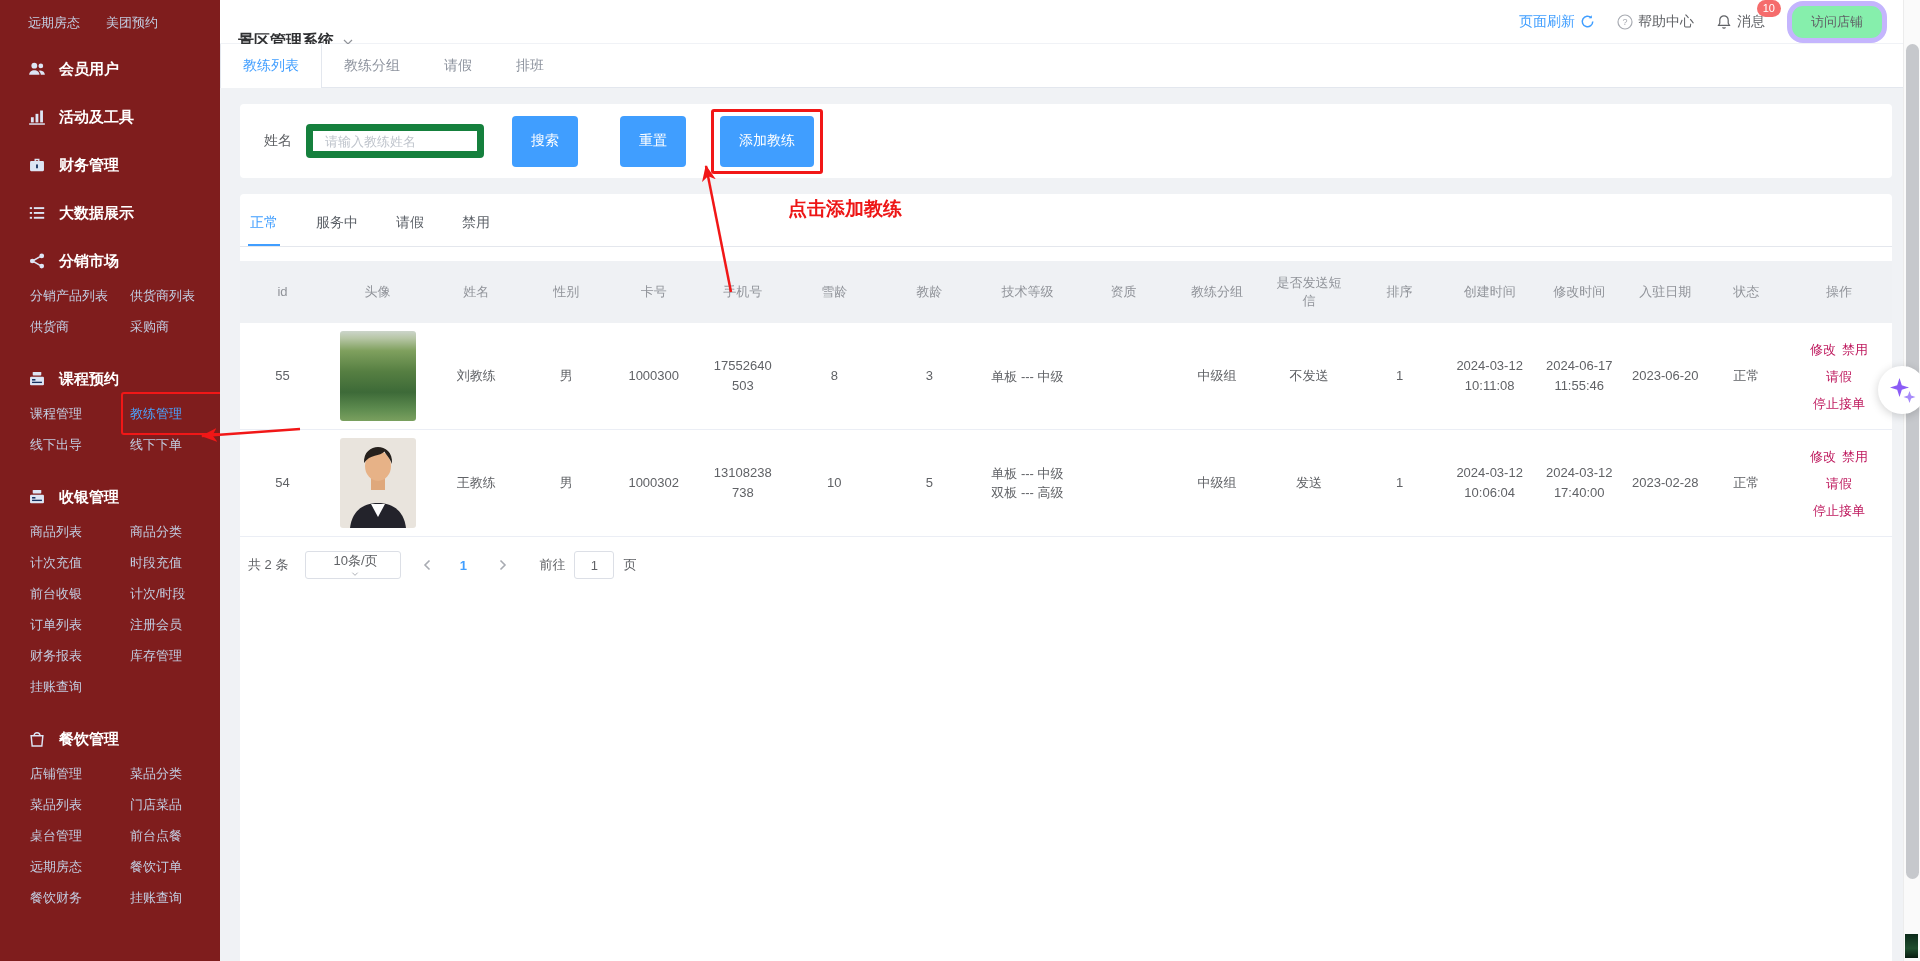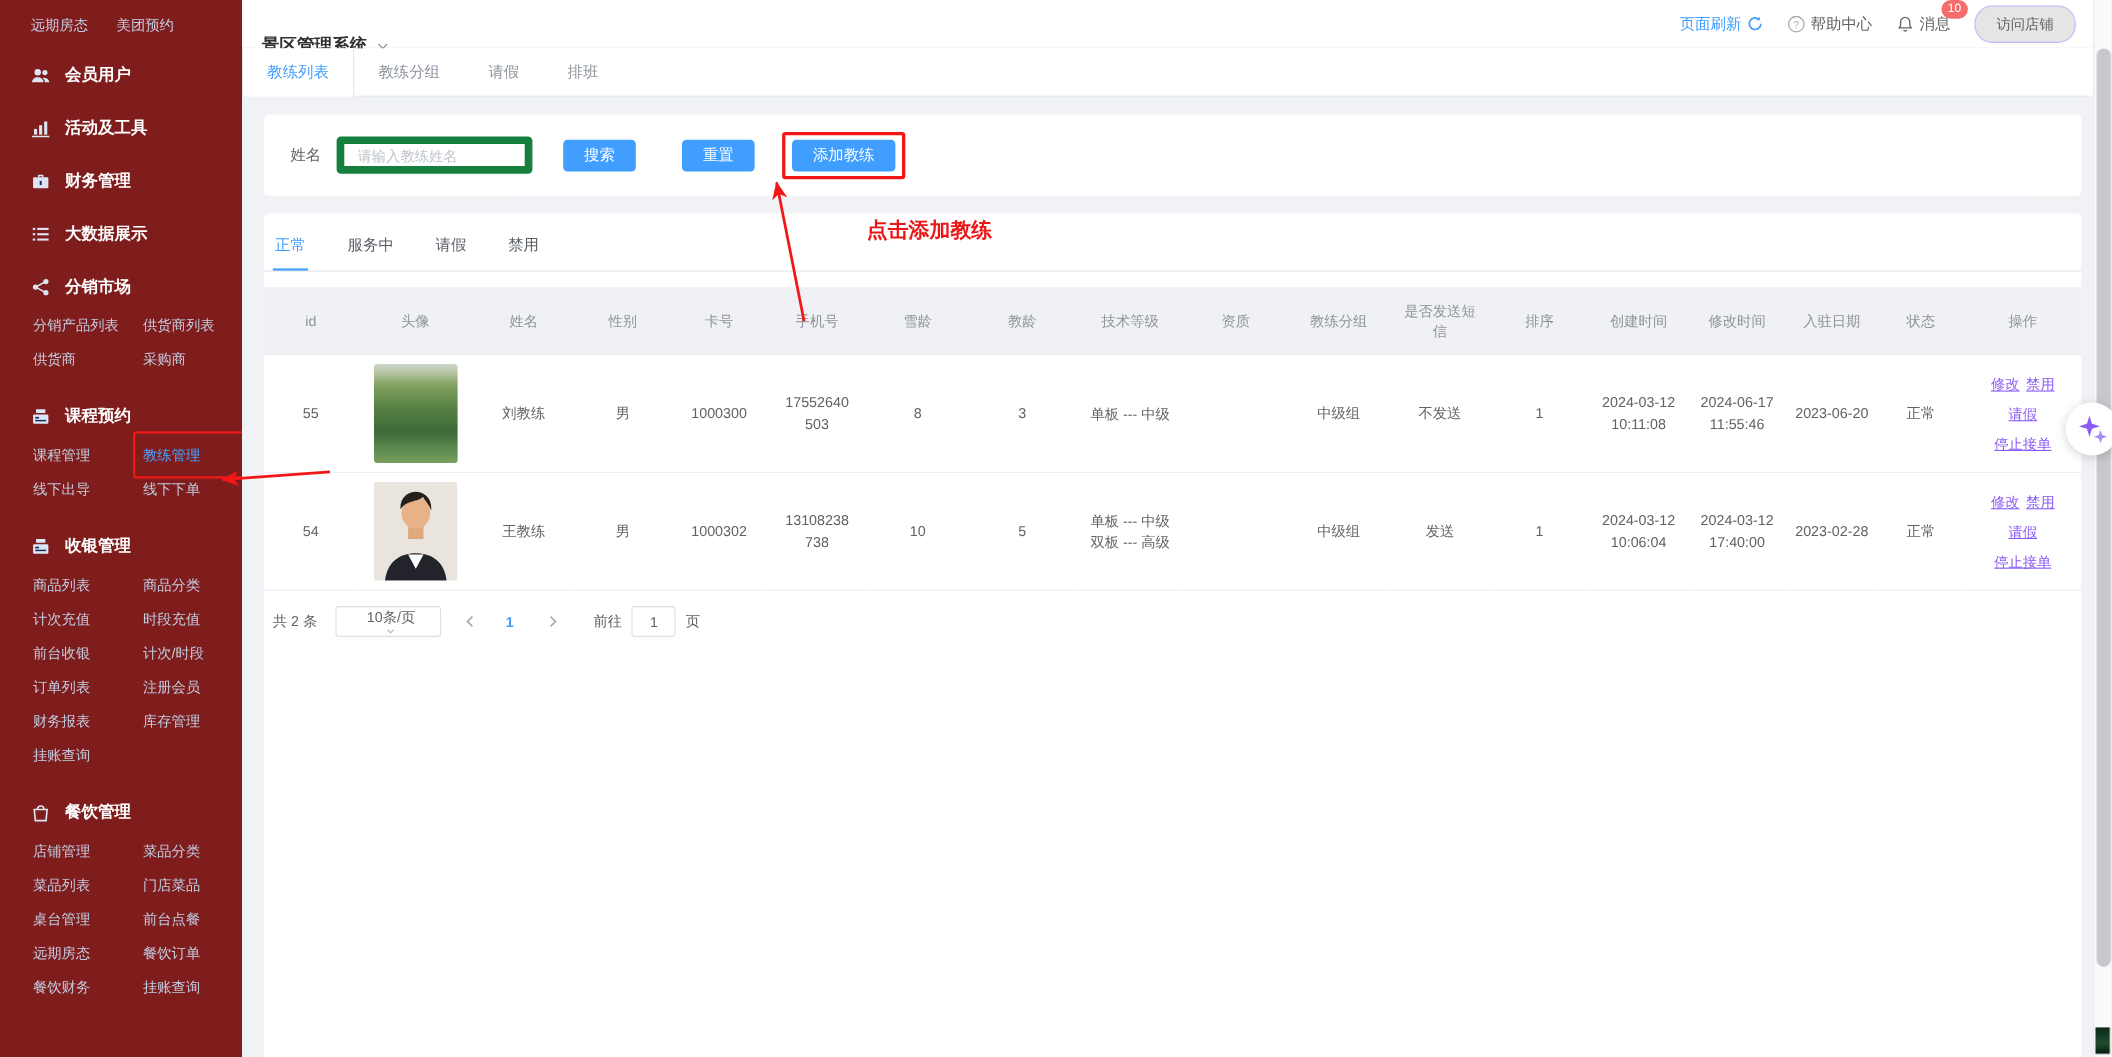--- a/index.html
+++ b/index.html
@@ -21,52 +21,52 @@
   
   .main { flex:1; display:flex; flex-direction:column; height:100%; padding-right:17px; }
   .topbar { background:#fff; height:44px; display:flex; align-items:center; padding:0 16px 0 18px; border-bottom:1px solid #f0f2f6; }
   .title-wrap { display:flex; align-items:center; gap:8px; color:#303133; font-size:16px; font-weight:bold;margin-top:40px; }
   .chev { width:12px; height:12px; color:#909399; }
   .top-right { margin-left:auto; display:flex; align-items:center; gap:22px; font-size:14px; color:#606266; }
   .refresh { color:#409eff; display:flex; align-items:center; gap:5px; cursor:pointer; }
   .helpw,.msg { display:flex; align-items:center; gap:5px; cursor:pointer; }
   .msg { position:relative; }
   .badge { position:absolute; top:-13px; right:-16px; background:#f56c6c; color:#fff; font-size:11px; font-style:normal; line-height:1; padding:3px 6px; border-radius:9px; }
-  .pill { background:#e5e5e5; border:1px solid #c4b5fd; border-radius:16px; color:#606266; font-size:13px; padding:7px 19px; cursor:pointer; font-family:inherit; }
+  .pill { background:#86efac; border:5px solid #c4b5fd; border-radius:16px; color:#606266; font-size:13px; padding:7px 19px; cursor:pointer; font-family:inherit; }
 
   .tabstrip { background:#fff; height:44px; display:flex; border-bottom:1px solid #e3e7ee; }
   .tab { height:44px; line-height:43px; padding:0 22px; font-size:14px; color:#8d939e; cursor:pointer; }
   .tab.active { color:#409eff; background:#fff; border-left:1px solid #e3e7ee; border-right:1px solid #e3e7ee; }
 
   .filter-card { background:#fff; margin:16px 11px 0 20px; border-radius:4px; height:74px; padding:20px 24px; display:flex; align-items:center; }
   .f-label { font-size:14px; color:#606266; margin-right:14px; }
   .f-input { width:178px; height:34px; border:7px solid #15803d; border-radius:4px; padding:0 12px; font-size:13px; color:#ec4899; font-family:inherit; outline:none; }
   .f-input::placeholder { color:#bfc4cc; }
-  .btn { height:29px; padding:0 19px; background:#409eff; border:none; border-radius:4px; color:#fff; font-size:14px; cursor:pointer; font-family:Liberation Sans, sans-serif; }
+  .btn { height:51px; padding:0 19px; background:#409eff; border:none; border-radius:4px; color:#fff; font-size:14px; cursor:pointer; font-family:Liberation Sans, sans-serif; }
   .btn-search { margin-left:28px; }
   .btn-reset { margin-left:42px; }
   .add-wrap { margin-left:34px; position:relative; display:inline-block; }
   .hl-box { position:absolute; border:3px solid #f11717; border-radius:3px; pointer-events:none; }
   .hl-add { inset:-7px -9px; }
   .hl-side { inset:-6px -9px; border-width:2.5px; }
 
   .table-card { background:#fff; margin:16px 11px 0 20px; border-radius:4px 4px 0 0; flex:1; padding-top:4px; }
   .status-tabs { display:flex; padding:12px 0 0 8px; border-bottom:1px solid #e4e7ed; }
   .stab { margin-right:34px; padding:4px 2px 12px; font-size:14px; color:#5a5f66; cursor:pointer; border-bottom:2px solid transparent; }
   .stab.active { color:#409eff; border-bottom-color:#409eff; }
 
   table { width:100%; border-collapse:collapse; table-layout:fixed; margin-top:14px; }
   th { background:#eff1f4; color:#909399; font-size:13px; font-weight:normal; padding:13px 10px; text-align:center; line-height:18px; }
   td { font-size:13px; color:#606266; text-align:center; padding:8px 6px; border-bottom:1px solid #ebeef5; line-height:20px; vertical-align:middle; }
   .td-phone { word-break:break-all; padding:8px 15px; }
   .td-level div { line-height:19px; }
   .avatar { width:76px; height:90px; margin:0 auto; border-radius:3px; overflow:hidden; display:block; }
   .avatar-scenery { background:linear-gradient(180deg,#ccd5cb 0%,#b7c6a6 8%,#7fa05e 22%,#567f42 45%,#3d6a38 68%,#5c8a4e 86%,#7aa05f 100%); }
   .avatar svg { display:block; }
-  .alink { color:#8b5cf6; cursor:pointer; margin:0 3px; display:inline-block; line-height:27px;text-decoration:underline; }
+  .alink { color:#be185d; cursor:pointer; margin:0 3px; display:inline-block; line-height:27px; }
   .actions-wrap { max-width:68px; margin:0 auto; }
 
   .pagination { display:flex; align-items:center; margin-top:14px; padding-left:8px; font-size:13px; color:#606266; gap:9px; }
   .pg-size { width:96px; height:28px; border:1px solid #dcdfe6; border-radius:3px; display:flex; align-items:center; justify-content:space-between; padding:0 8px 0 12px; color:#606266; cursor:pointer; margin-left:8px;flex-direction:column; }
   .pg-size .chev { color:#a8abb2; }
   .pg-arrow { width:26px; height:28px; display:flex; align-items:center; justify-content:center; color:#a8abb2; cursor:pointer; margin-left:4px; }
   .pg-page { min-width:28px; text-align:center; color:#409eff; font-weight:bold; cursor:pointer; }
   .pg-goto { margin-left:14px; }
   .pg-input { width:40px; height:28px; border:1px solid #dcdfe6; border-radius:3px; text-align:center; font-size:13px; color:#606266; font-family:inherit; outline:none; }
 

